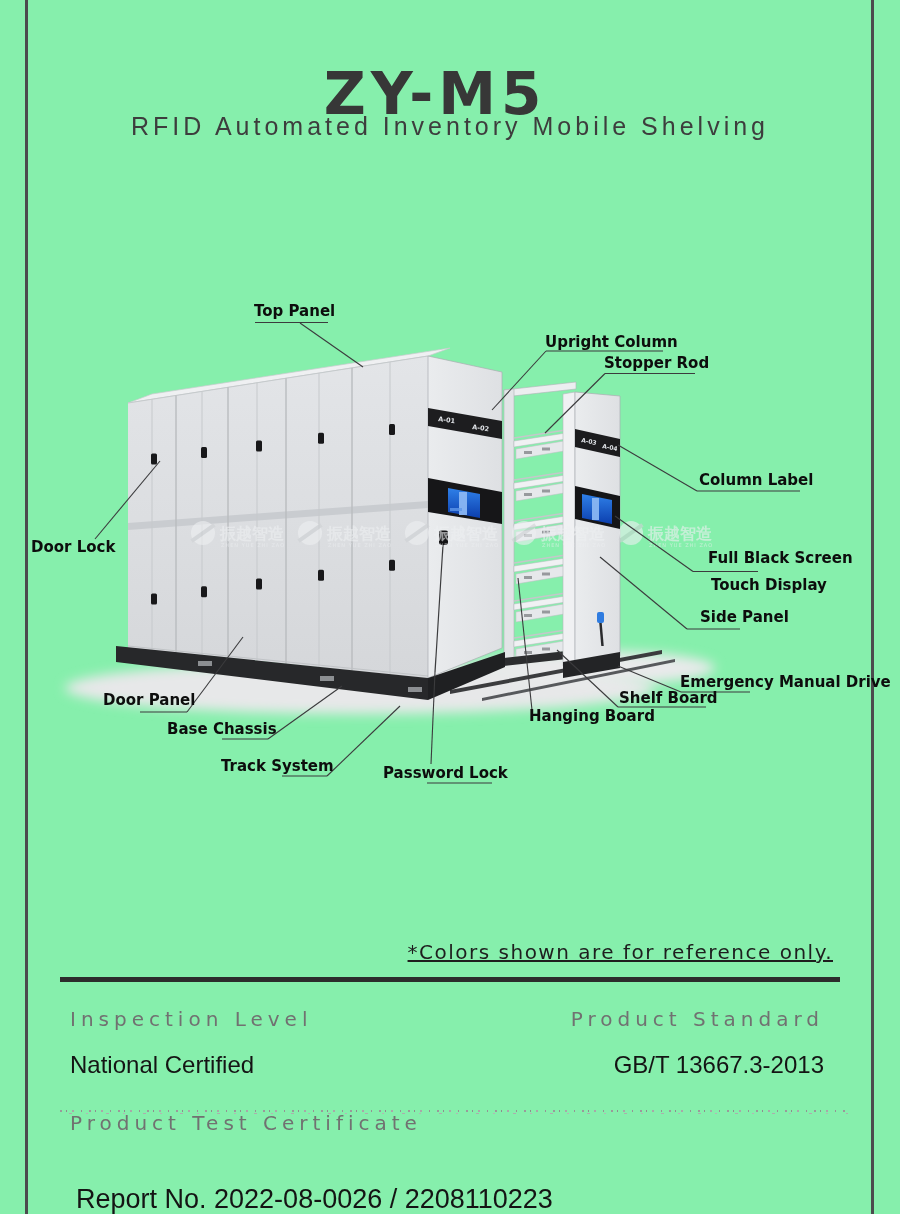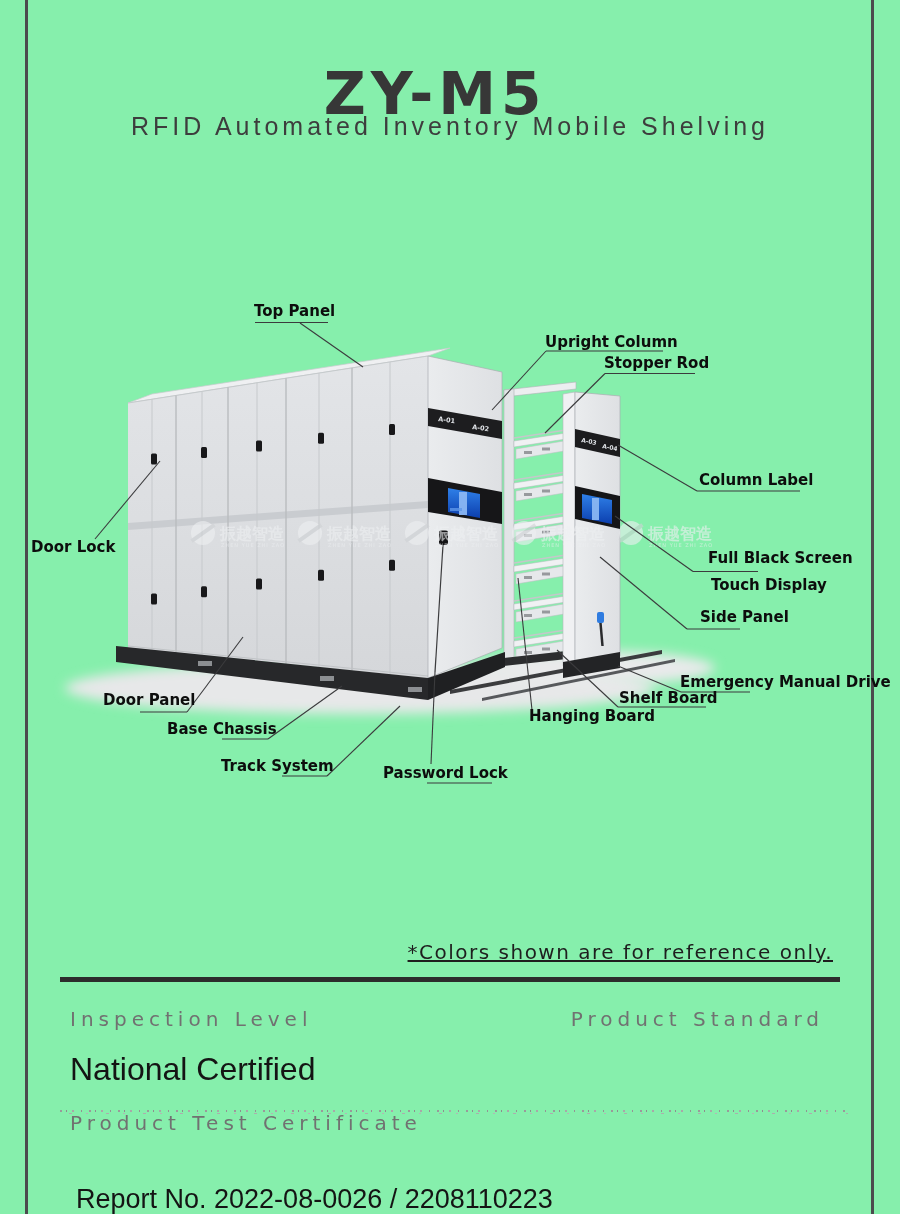--- a/index.html
+++ b/index.html
@@ -16,21 +16,21 @@
 
   .diagram-svg{position:absolute;left:30px;top:290px;width:840px;height:500px;}
 
   .callout{position:absolute;font-size:15px;font-weight:bold;color:#0d0d0d;
            white-space:nowrap;line-height:1;letter-spacing:0;}
 
   .ref-note{position:absolute;top:940px;right:67px;font-size:20px;letter-spacing:1.5px;color:#1e1e1e;text-decoration:underline;}
   .divider{position:absolute;left:60px;top:977px;width:780px;height:5px;background:#2c2c2c;}
 
   .cert-label{position:absolute;font-size:20px;letter-spacing:5px;color:#717171;line-height:1;}
-  .cert-value{position:absolute;font-family:"Liberation Sans",sans-serif;font-size:32px;color:#141414;line-height:1;}
+  .cert-value{position:absolute;font-family:"Liberation Sans",sans-serif;font-size:24px;color:#141414;line-height:1;}
   .lbl-inspection{left:70px;top:1009px;}
   .lbl-standard{right:76px;top:1009px;}
   .val-inspection{left:70px;top:1053px;}
   .val-standard{right:76px;top:1053px;}
   .lbl-certificate{left:70px;top:1113px;}
   .val-report{left:76px;top:1186px;font-size:27px;}
 
   .scribble{position:absolute;left:60px;top:1110px;width:788px;height:5px;}
   .scribble .s1{height:2px;background:repeating-linear-gradient(90deg,
       #9a9a9a 0 2px,transparent 2px 6px,#8e8e8e 6px 7px,transparent 7px 12px,
@@ -280,20 +280,21 @@
   <div class="callout" style="left:167px;top:722px">Base Chassis</div>
   <div class="callout" style="left:221px;top:759px">Track System</div>
   <div class="callout" style="left:383px;top:766px">Password Lock</div>
 
   <div class="ref-note">*Colors shown are for reference only.</div>
   <div class="divider"></div>
 
   <div class="cert-label lbl-standard">Product Standard</div>
   <div class="cert-label lbl-inspection">Inspection Level</div>
   <div class="cert-value val-inspection">National Certified</div>
+  <div class="cert-value val-standard">GB/T 13667.3-2013</div>
 
   <div class="scribble">
       <div class="s1"></div>
       <div class="s2"></div>
     </div>
 
   <div class="cert-label lbl-certificate">Product Test Certificate</div>
   <div class="cert-value val-report">Report No. 2022-08-0026 / 2208110223</div>
 
 </div>

